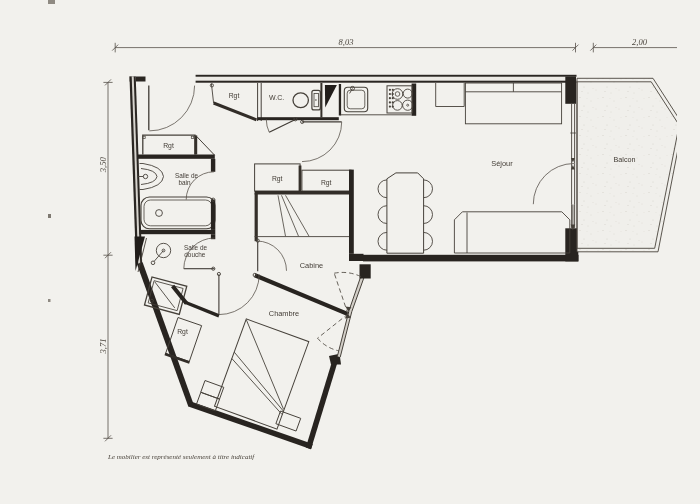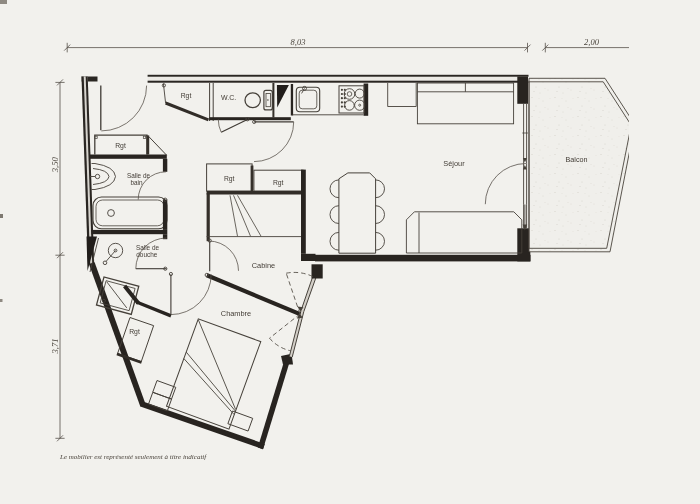--- a/index.html
+++ b/index.html
@@ -1,17 +1,17 @@
 <!DOCTYPE html>
 <html><head>
 <meta charset="utf-8">
 <style>
   html,body{margin:0;padding:0;background:#f2f1ed;}
   #page{width:629px;height:504px;position:relative;overflow:hidden;
-        font-family:"Liberation Sans",sans-serif;}
+        font-family:"Liberation Sans",sans-serif;margin-left:48px;}
   svg{display:block;}
   text{fill:#3a352f;}
   .lbl{font-family:"Liberation Sans",sans-serif;fill:#423c35;}
   .dim{font-family:"Liberation Serif",serif;font-style:italic;fill:#4a443c;}
 </style>
 </head>
 <body>
 <div id="page">
 <svg width="700" height="504" viewBox="0 0 700 504">
 <defs>

